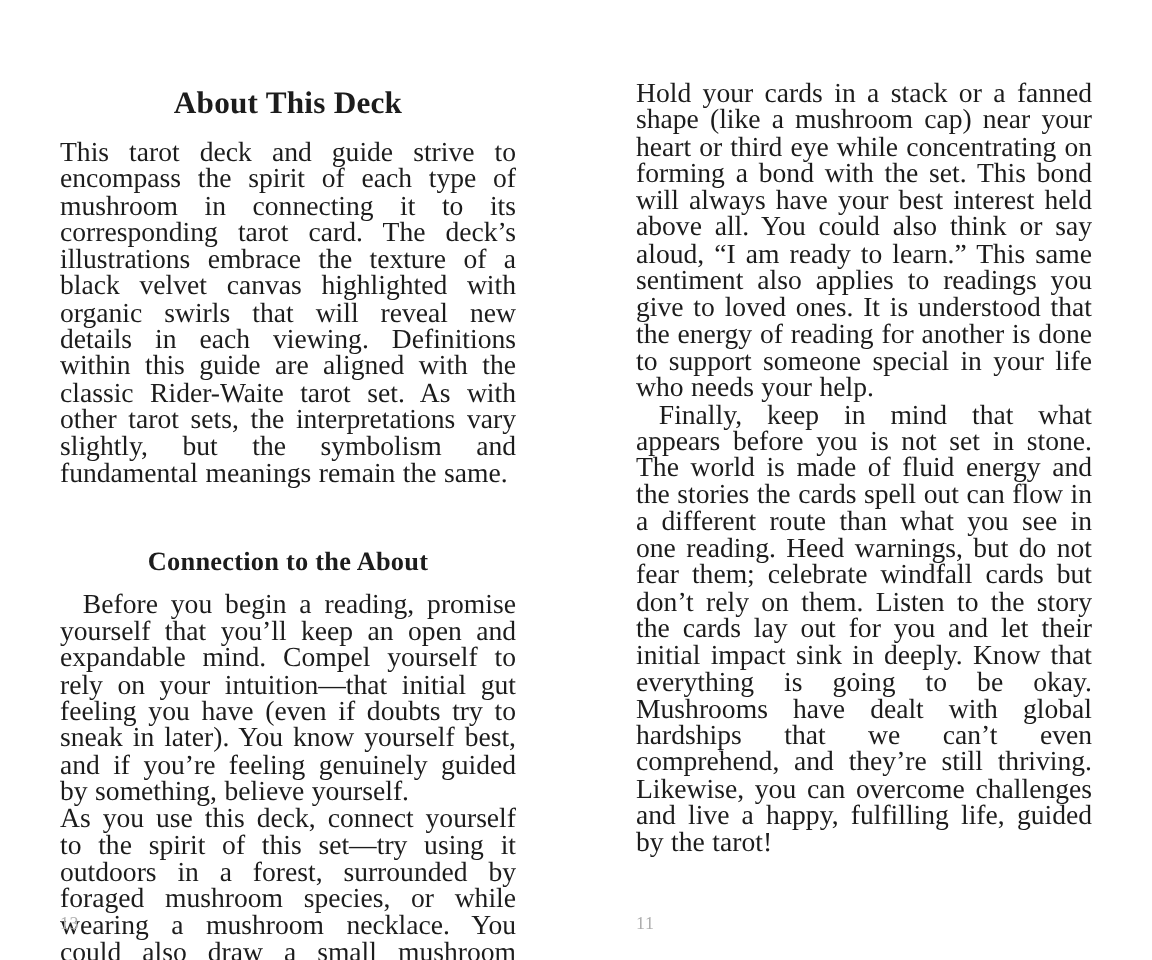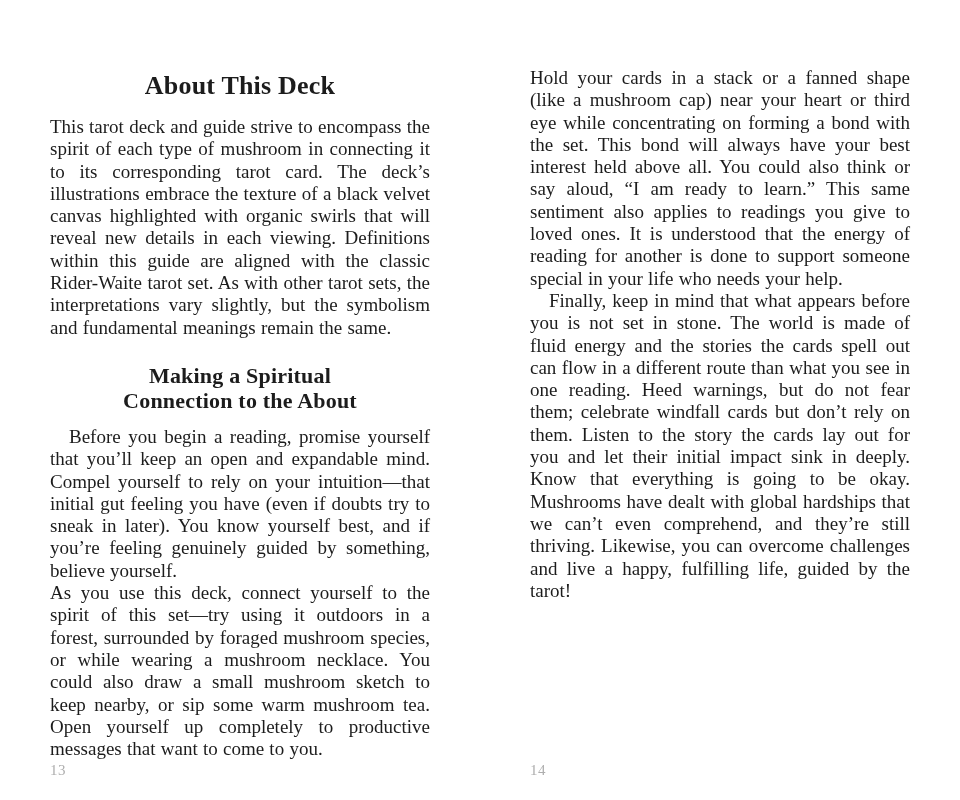--- a/index.html
+++ b/index.html
@@ -38,21 +38,21 @@
   h2.section-title {
     margin: 24px 0 13px 0;
     font-size: 22px;
     line-height: 25px;
     font-weight: bold;
     text-align: center;
     letter-spacing: 0.2px;
   }
   p.body-para {
     margin: 0;
-    font-size: 19px;
+    font-size: 23px;
     line-height: 22.3px;
     text-align: justify;
     word-spacing: 0.5px;
   }
   p.indent { text-indent: 19px; }
   .page-right p.first { margin-top: 52px; }
 
   .folio {
     position: absolute;
     bottom: 36px;
@@ -66,31 +66,31 @@
 </head>
 <body>
 
 <div class="spread">
 
   <section class="page page-left">
     <h1 class="section-title">About This Deck</h1>
 
     <p class="body-para">This tarot deck and guide strive to encompass the spirit of each type of mushroom in connecting it to its corresponding tarot card. The deck’s illustrations embrace the texture of a black velvet canvas highlighted with organic swirls that will reveal new details in each viewing. Definitions within this guide are aligned with the classic Rider-Waite tarot set. As with other tarot sets, the interpretations vary slightly, but the symbolism and fundamental meanings remain the same.</p>
 
-    <h2 class="section-title"><span>Making a Spiritual</span><br><span>Connection to the About</span></h2>
+    <h2 class="section-title"><br><span>Connection to the About</span></h2>
 
     <p class="body-para indent">Before you begin a reading, promise yourself that you’ll keep an open and expandable mind. Compel yourself to rely on your intuition—that initial gut feeling you have (even if doubts try to sneak in later). You know yourself best, and if you’re feeling genuinely guided by something, believe yourself.</p>
 
     <p class="body-para">As you use this deck, connect yourself to the spirit of this set—try using it outdoors in a forest, surrounded by foraged mushroom species, or while wearing a mushroom necklace. You could also draw a small mushroom sketch to keep nearby, or sip some warm mushroom tea. Open yourself up completely to productive messages that want to come to you.</p>
 
 
     <div class="folio">13</div>
   </section>
 
   <section class="page page-right">
     <p class="body-para first">Hold your cards in a stack or a fanned shape (like a mushroom cap) near your heart or third eye while concentrating on forming a bond with the set. This bond will always have your best interest held above all. You could also think or say aloud, “I am ready to learn.” This same sentiment also applies to readings you give to loved ones. It is understood that the energy of reading for another is done to support someone special in your life who needs your help.</p>
 
     <p class="body-para indent">Finally, keep in mind that what appears before you is not set in stone. The world is made of fluid energy and the stories the cards spell out can flow in a different route than what you see in one reading. Heed warnings, but do not fear them; celebrate windfall cards but don’t rely on them. Listen to the story the cards lay out for you and let their initial impact sink in deeply. Know that everything is going to be okay. Mushrooms have dealt with global hardships that we can’t even comprehend, and they’re still thriving. Likewise, you can overcome challenges and live a happy, fulfilling life, guided by the tarot!</p>
 
-    <div class="folio">14</div>
+    <div class="folio">11</div>
   </section>
 
 </div>
 
 </body></html>

